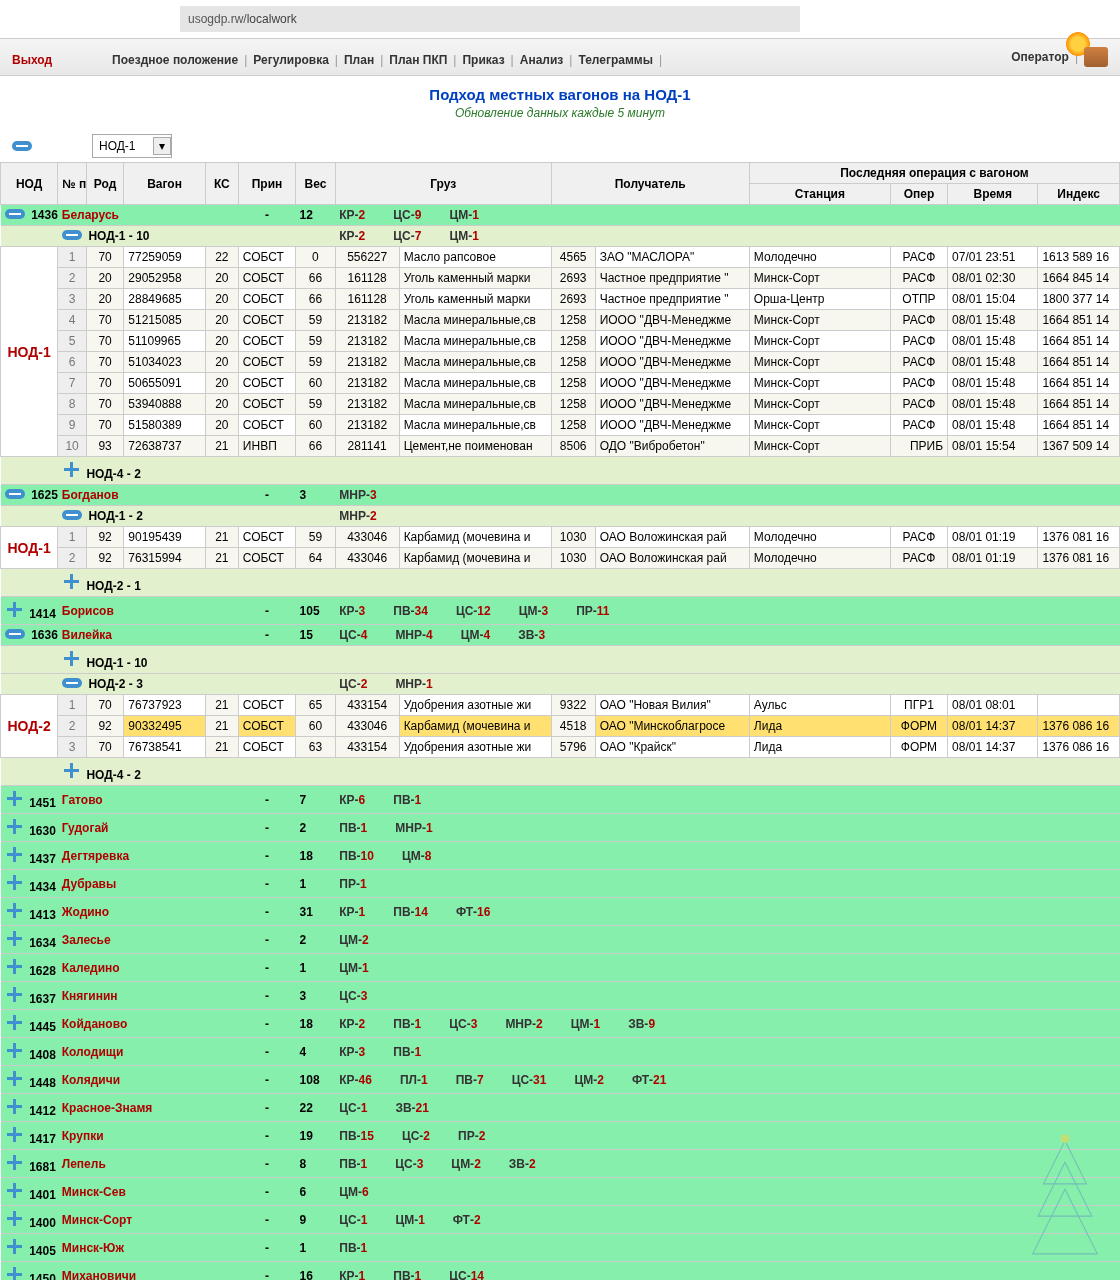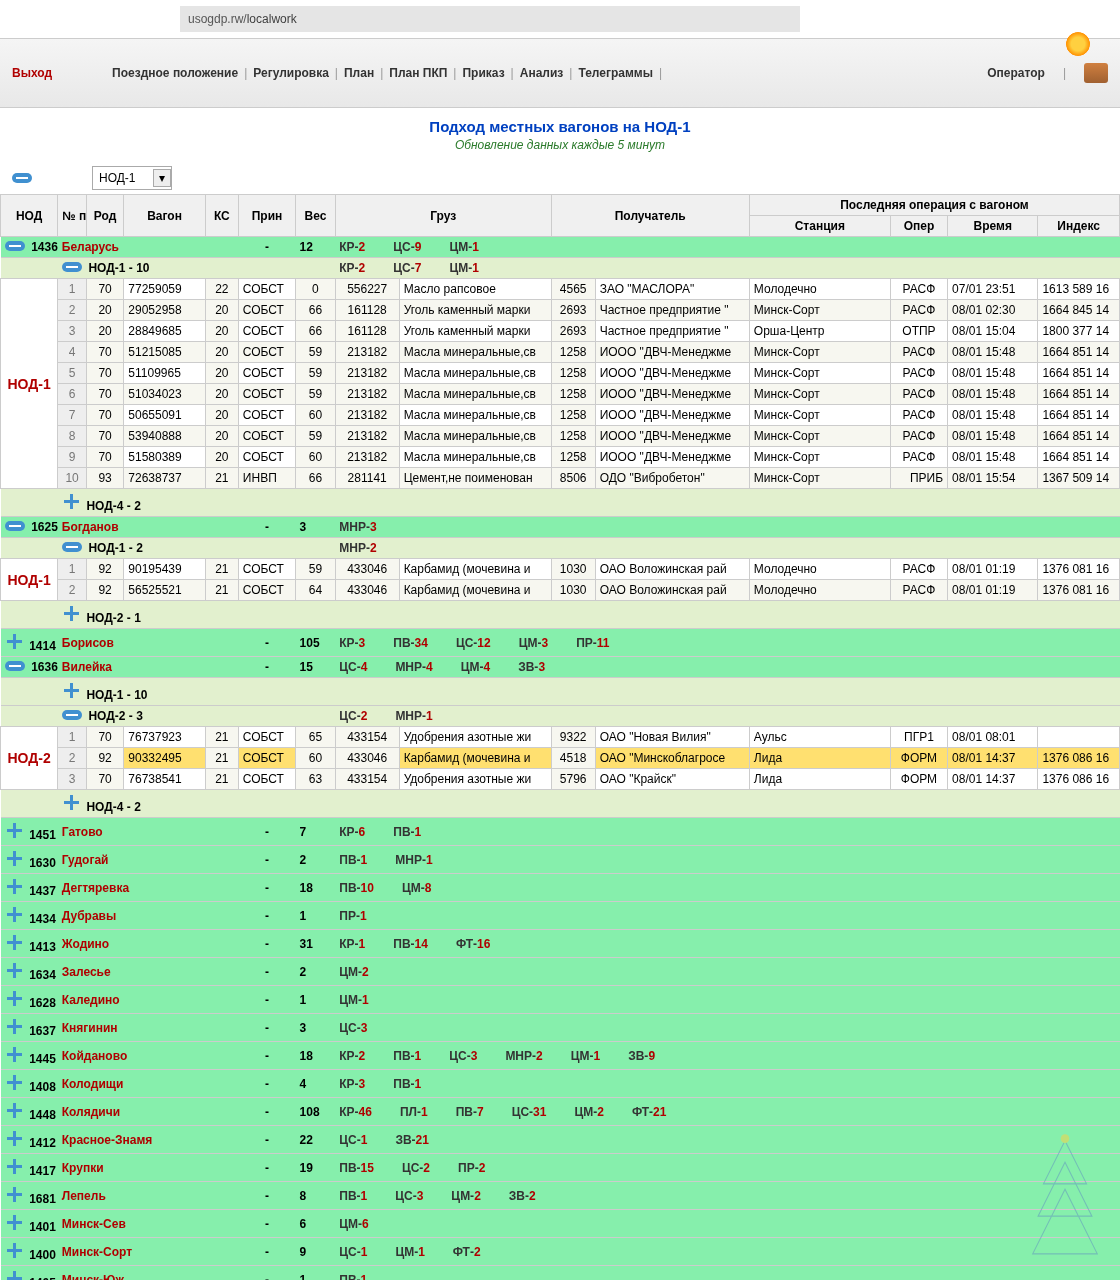--- a/index.html
+++ b/index.html
@@ -1,23 +1,23 @@
 <!DOCTYPE html>
 <html><head>
 <meta charset="utf-8">
 <style>
 *{box-sizing:border-box;margin:0;padding:0}
 body{font-family:Verdana,Arial,sans-serif;font-size:12px;background:#fff;width:1120px}
 .urlbar{background:#e5e5e5;padding:6px 8px;margin:6px 0 6px 180px;width:620px;color:#555}
 .urlbar .sub{color:#404040}
-.topbar{background:linear-gradient(#f5f5f5,#e8e8e8);border-top:1px solid #ccc;border-bottom:1px solid #ccc;padding:24px 12px;display:flex;align-items:center}
+.topbar{background:linear-gradient(#f5f5f5,#e8e8e8);border-top:1px solid #ccc;border-bottom:1px solid #ccc;padding:8px 12px;display:flex;align-items:flex-end}
 .topbar .exit{color:#b00000;font-weight:bold;margin-right:60px;cursor:pointer}
 .topbar .sep{color:#999;margin:0 6px}
 .topbar .mitem{color:#333;cursor:pointer;font-weight:bold}
-.topbar .right{margin-left:auto;display:flex;align-items:center;gap:12px}
+.topbar .right{margin-left:auto;display:flex;align-items:center;gap:0}
 .sun{position:absolute;right:30px;top:32px;width:24px;height:24px;background:radial-gradient(circle,#ffd040 40%,#ff9000 70%,transparent 72%);border-radius:50%}
 .people-icon{width:24px;height:20px;background:linear-gradient(#d08040,#a06030);border-radius:3px;position:relative}
 .title{text-align:center;color:#0040c0;font-weight:bold;font-size:15px;margin-top:10px}
 .subtitle{text-align:center;color:#2a7a2a;font-style:italic;font-size:12px;margin:3px 0 10px}
 .selrow{display:flex;align-items:center;gap:10px;padding:4px 12px}
 .minus-pill{display:inline-block;width:20px;height:10px;background:#4090d0;border-radius:5px;position:relative;cursor:pointer}
 .minus-pill::after{content:"";position:absolute;left:4px;right:4px;top:4px;height:2px;background:#fff}
 .plus-pill{display:inline-block;width:18px;height:18px;position:relative;cursor:pointer}
 .plus-pill::before{content:"";position:absolute;left:8px;top:2px;width:3px;height:15px;background:#4090d0}
 .plus-pill::after{content:"";position:absolute;top:8px;left:2px;height:3px;width:15px;background:#4090d0}
@@ -336,21 +336,21 @@
         <td class="cell-num">1030</td>
         <td>ОАО Воложинская рай</td>
         <td>Молодечно</td>
         <td style="text-align:center">РАСФ</td>
         <td>08/01 01:19</td>
         <td>1376 081 16</td>
       </tr>
       <tr class="stripe">
         <td class="np">2</td>
         <td class="cell-num">92</td>
-        <td>56525521</td>
+        <td>76315994</td>
         <td class="cell-num">21</td>
         <td>СОБСТ</td>
         <td class="cell-num">64</td>
         <td class="cell-num">433046</td>
         <td>Карбамид (мочевина и</td>
         <td class="cell-num">1030</td>
         <td>ОАО Воложинская рай</td>
         <td>Молодечно</td>
         <td style="text-align:center">РАСФ</td>
         <td>08/01 01:19</td>

